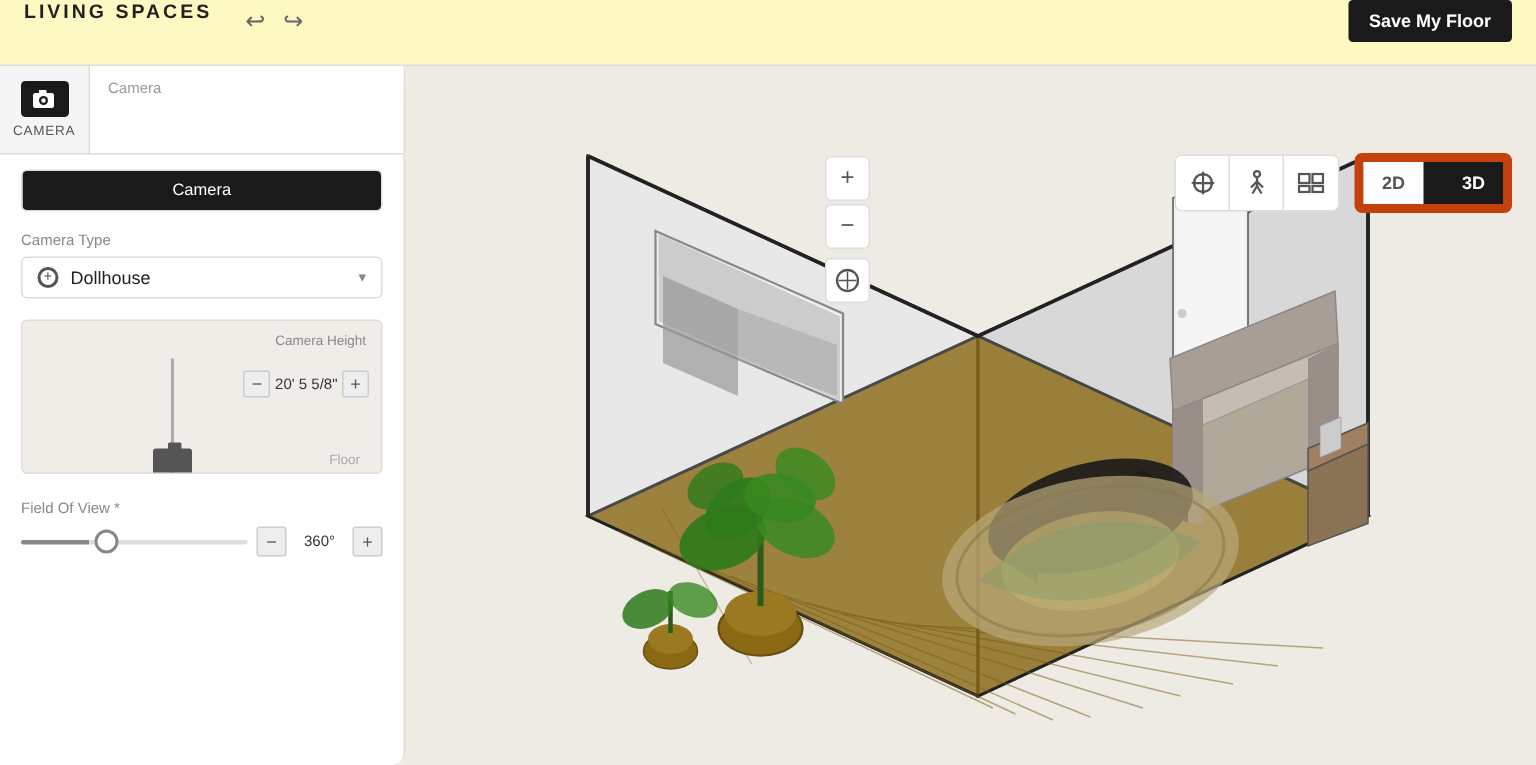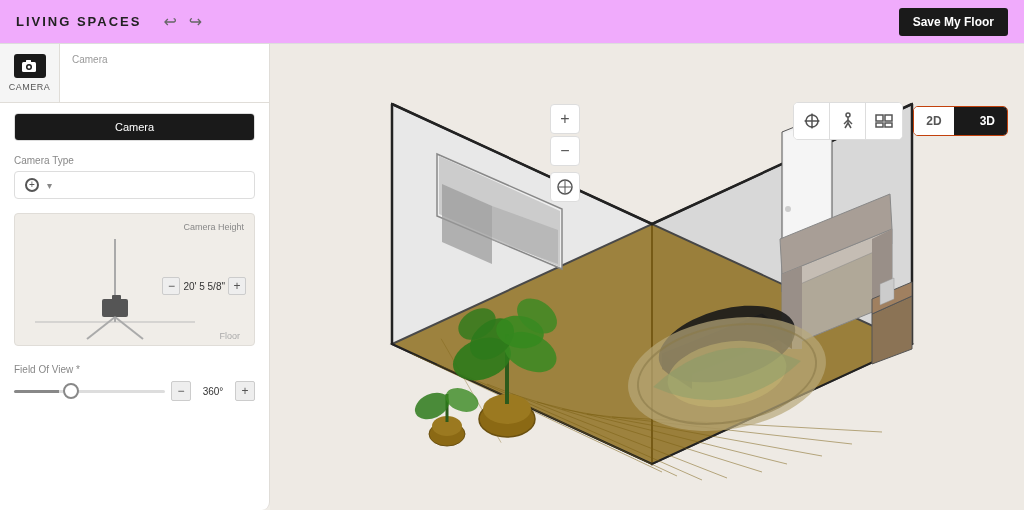--- a/index.html
+++ b/index.html
@@ -10,23 +10,23 @@
       height: 510px;
       overflow: hidden;
       position: relative;
     }
 
     
     .header {
       position: absolute;
       top: 0; left: 0; right: 0;
       height: 44px;
-      background: #f0abfc;
-      display: flex;
-      align-items: center;
+      background: #fef9c3;
+      display: flex;
+      align-items: flex-start;
       padding: 0 16px;
       z-index: 100;
       border-bottom: 1px solid #ddd;
     }
     .logo {
       font-size: 13px;
       font-weight: 700;
       letter-spacing: 2px;
       color: #222;
       margin-right: 16px;
@@ -159,21 +159,21 @@
     .ct-arrow {
       font-size: 10px;
       color: #888;
     }
 
     
     .camera-preview {
       background: #f0ede8;
       border: 1px solid #e0ddd8;
       border-radius: 4px;
-      height: 133px;
+      height: 103px;
       margin-bottom: 14px;
       position: relative;
       overflow: hidden;
       display: flex;
       align-items: flex-end;
       justify-content: center;
     }
     .camera-height-label {
       position: absolute;
       top: 8px; right: 10px;
@@ -284,21 +284,21 @@
       border-right: 1px solid #ddd;
       cursor: pointer;
       display: flex; align-items: center; justify-content: center;
       font-size: 14px;
       color: #555;
     }
     .tool-btn:last-child { border-right: none; }
     .view-group {
       display: flex;
       background: #fff;
-      border: 1px solid #c2410c;
+      border: 6px solid #c2410c;
       border-radius: 5px;
       overflow: hidden;
       margin-left: 6px;
     }
     .view-btn {
       padding: 7px 12px;
       font-size: 12px;
       font-weight: 600;
       border: none;
       cursor: pointer;
@@ -385,20 +385,21 @@
     </div>
 
     <div style="padding: 10px 14px 0;">
       <div class="tab-row">
         <button class="tab-btn active">Camera</button>
       </div>
 
       <div class="field-label">Camera Type</div>
       <div class="camera-type-select">
         <div class="ct-icon"></div>
+        <span class="ct-label">Dollhouse</span>
         <span class="ct-arrow">▾</span>
       </div>
     </div>
 
     <div style="padding: 0 14px;">
       <div class="camera-preview">
         <span class="camera-height-label">Camera Height</span>
 
         <svg width="200" height="130" viewBox="0 0 200 130" style="position:absolute;top:0;left:0;">
 

